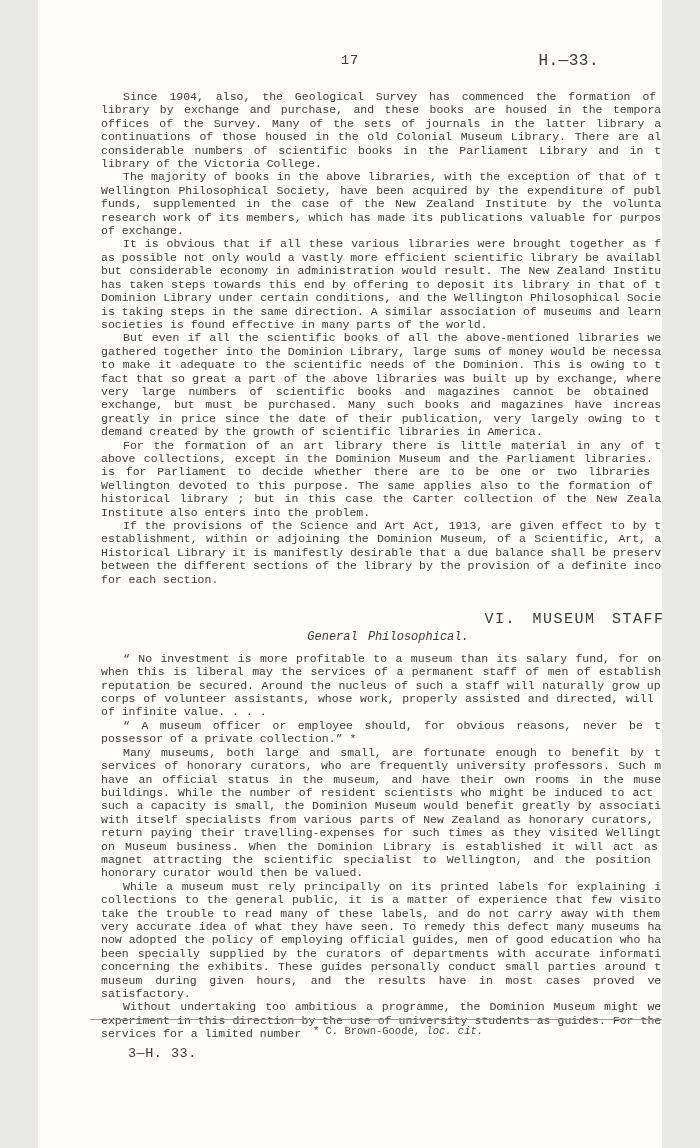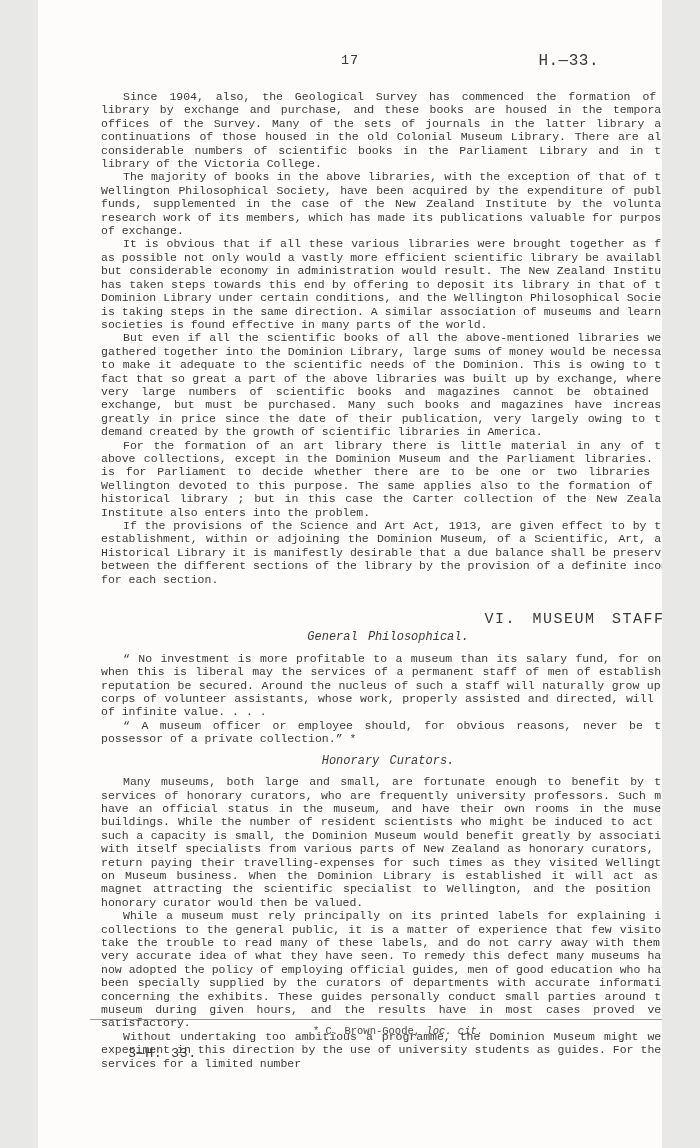--- a/index.html
+++ b/index.html
@@ -130,21 +130,20 @@
     <p>But even if all the scientific books of all the above-mentioned libraries were gathered together into the Dominion Library, large sums of money would be necessary to make it adequate to the scientific needs of the Dominion.  This is owing to the fact that so great a part of the above libraries was built up by exchange, whereas very large numbers of scientific books and magazines cannot be obtained by exchange, but must be purchased.  Many such books and magazines have increased greatly in price since the date of their publication, very largely owing to the demand created by the growth of scientific libraries in America.</p>
     <p>For the formation of an art library there is little material in any of the above collections, except in the Dominion Museum and the Parliament libraries.  It is for Parliament to decide whether there are to be one or two libraries in Wellington devoted to this purpose.  The same applies also to the formation of an historical library ; but in this case the Carter collection of the New Zealand Institute also enters into the problem.</p>
     <p>If the provisions of the Science and Art Act, 1913, are given effect to by the establishment, within or adjoining the Dominion Museum, of a Scientific, Art, and Historical Library it is manifestly desirable that a due balance shall be preserved between the different sections of the library by the provision of a definite income for each section.</p>
 
     <p class="sec-heading">VI. MUSEUM STAFF.</p>
     <p class="sub-heading">General Philosophical.</p>
 
     <p>“ No investment is more profitable to a museum than its salary fund, for only when this is liberal may the services of a permanent staff of men of established reputation be secured.  Around the nucleus of such a staff will naturally grow up a corps of volunteer assistants, whose work, properly assisted and directed, will be of infinite value.   .   .   .</p>
     <p>“ A museum officer or employee should, for obvious reasons, never be the possessor of a private collection.” *</p>
 
-    <p class="sub-heading later">Honorary Curators.</p>
     <p>Many museums, both large and small, are fortunate enough to benefit by the services of honorary curators, who are frequently university professors.  Such men have an official status in the museum, and have their own rooms in the museum buildings.  While the number of resident scientists who might be induced to act in such a capacity is small, the Dominion Museum would benefit greatly by associating with itself specialists from various parts of New Zealand as honorary curators, in return paying their travelling-expenses for such times as they visited Wellington on Museum business.  When the Dominion Library is established it will act as a magnet attracting the scientific specialist to Wellington, and the position of honorary curator would then be valued.</p>
 
     <p>While a museum must rely principally on its printed labels for explaining its collections to the general public, it is a matter of experience that few visitors take the trouble to read many of these labels, and do not carry away with them a very accurate idea of what they have seen.  To remedy this  defect many museums have now adopted the policy of employing official guides, men of good education who have been specially supplied by the curators of departments with accurate information concerning the exhibits.  These guides personally conduct small parties around the museum during given hours, and the results have in most cases proved very satisfactory.</p>
     <p>Without undertaking too ambitious a programme, the Dominion Museum might well experiment in this direction by the use of university students as guides.  For their services for a limited number</p>
   </div>
 
   <div class="footnote-block">
     <div class="footnote-rule">
       <span class="seg-main"></span>
       <span class="seg-dash"></span>

